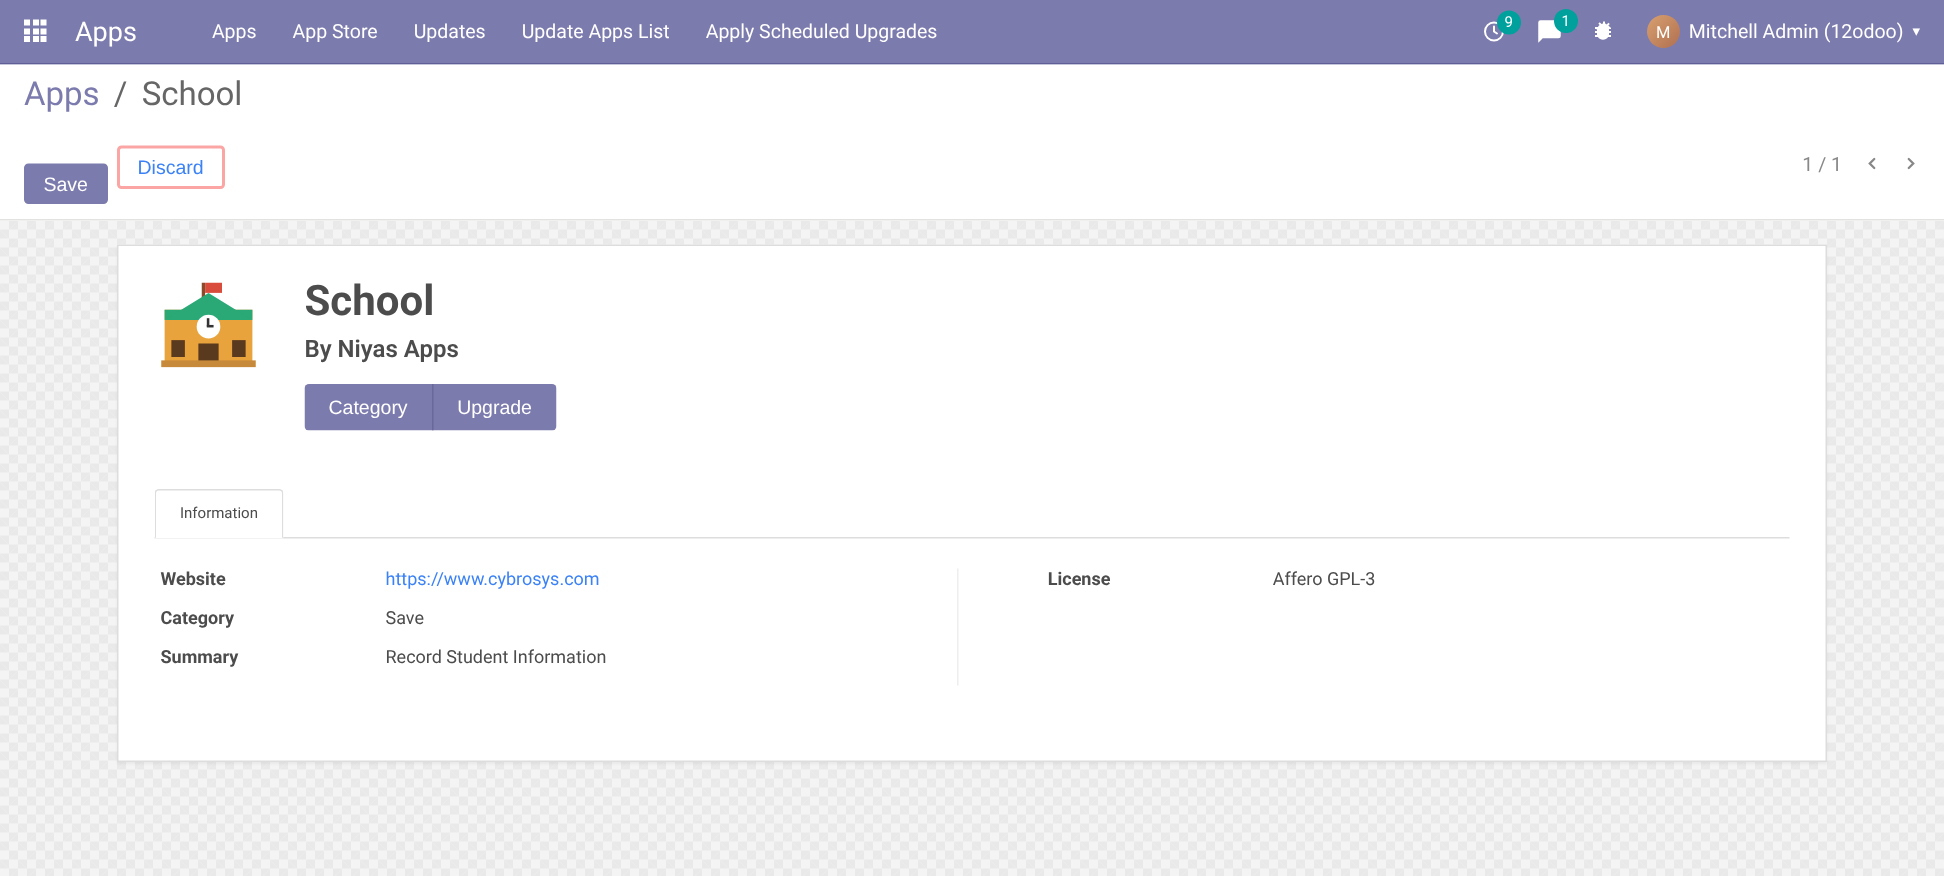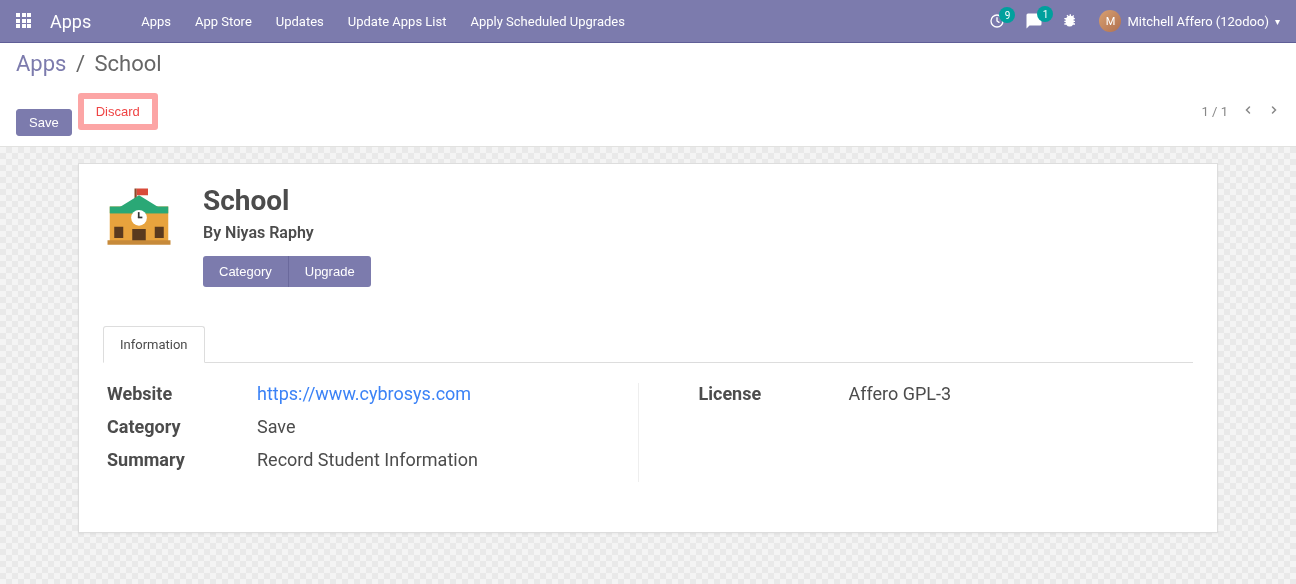--- a/index.html
+++ b/index.html
@@ -109,22 +109,22 @@
     margin-right: 6px;
   }
   .btn-primary {
     background: #7c7bad;
     color: #fff;
     border: 1px solid #7c7bad;
     margin-top: 23px;
   }
   .btn-secondary {
     background: #fff;
-    color: #ef4444;
-    border: 6px solid #fca5a5;
+    color: #3b82f6;
+    border: 2px solid #fca5a5;
   }
   .pager {
     margin-left:auto;
     display:flex;
     align-items:flex-start;
     gap:14px;
     color:#888;
     font-size:13px;
   }
   .pager .chev { cursor:pointer; color:#999; }
@@ -188,21 +188,21 @@
     border-left:1px solid #6a699c;
   }
 
   .tabs {
     margin-top: 38px;
     border-bottom:1px solid #ddd;
     display:flex;
   }
   .tab {
     padding:10px 16px;
-    font-size:13px;
+    font-size:10px;
     cursor:pointer;
     color:#7c7bad;
     position:relative;
     top:1px;
   }
   .tab.active {
     color:#4c4c4c;
     border:1px solid #ddd;
     border-bottom:1px solid #fff;
     border-radius:3px 3px 0 0;
@@ -219,21 +219,21 @@
     flex: 1;
     position:relative;
   }
   .info-col.left {
     border-right:1px solid #eee;
     padding-right:40px;
   }
   .info-row {
     display:flex;
     margin-bottom: 12px;
-    font-size:18px;
+    font-size:12px;
   }
   .info-label {
     width: 150px;
     font-weight:bold;
     color:#4c4c4c;
   }
   .info-value { color:#4c4c4c; }
   .info-value.link { color:#3b82f6; cursor:pointer;text-align:center; }
 </style>
 </head>
@@ -274,21 +274,21 @@
         </svg>
       <span class="badge">1</span>
     </div>
     <div class="nav-icon-wrap">
       <svg width="16" height="16" viewBox="0 0 24 24">
           <path d="M20 8h-2.81a5.985 5.985 0 0 0-1.82-1.96l1.45-1.45-1.41-1.41-1.79 1.79C13.02 4.34 12.52 4.2 12 4.09V2h-2v2.09c-.52.11-1.02.25-1.5.42L6.71 2.72 5.29 4.13l1.45 1.45A5.985 5.985 0 0 0 4.93 7.5H2v2h2.09c-.5.33-.9.66-.09 1v1H2v2h2v1c0 .34.04.67.09 1H2v2h2.93a6 6 0 0 0 10.14 0H18v-2h-2.09c.05-.33.09-.66.09-1v-1h2v-2h-2v-1c0-.34-.04-.67-.09-1H18V8z" fill="#fff"></path>
         </svg>
     </div>
     <div class="user-area">
       <div class="avatar">M</div>
-      <span>Mitchell Affero (12odoo)</span>
+      <span>Mitchell Admin (12odoo)</span>
       <span class="caret-down">▾</span>
     </div>
   </div>
 </div>
 
 <div class="control-bar">
   <div class="breadcrumb">
     <a>Apps</a>
     <span class="sep">/</span>
     <span class="current">School</span>
@@ -329,21 +329,21 @@
           <rect x="31" y="29" width="4" height="1.5" fill="#333"></rect>
           <rect x="10" y="38" width="8" height="10" fill="#5a3a1e"></rect>
           <rect x="46" y="38" width="8" height="10" fill="#5a3a1e"></rect>
           <rect x="26" y="40" width="12" height="12" fill="#5a3a1e"></rect>
           <rect x="4" y="50" width="56" height="4" fill="#c78a3a"></rect>
         </svg>
       </div>
       <div class="title-block">
         <h1>School</h1>
         <div class="author">
-          <span>By </span><span>Niyas Raphy</span>
+          <span>By </span><span>Niyas Apps</span>
         </div>
         <div class="action-btn-group">
           <button>Category</button>
           <button>Upgrade</button>
         </div>
       </div>
     </div>
 
     <div class="tabs">
       <div class="tab active">Information</div>

